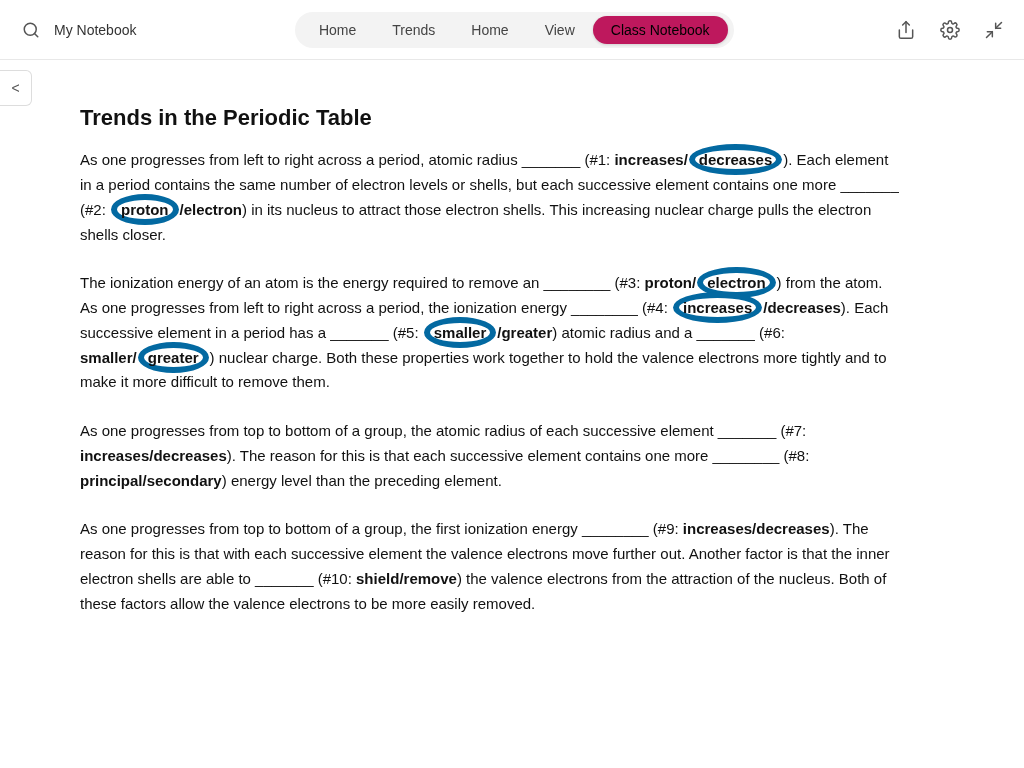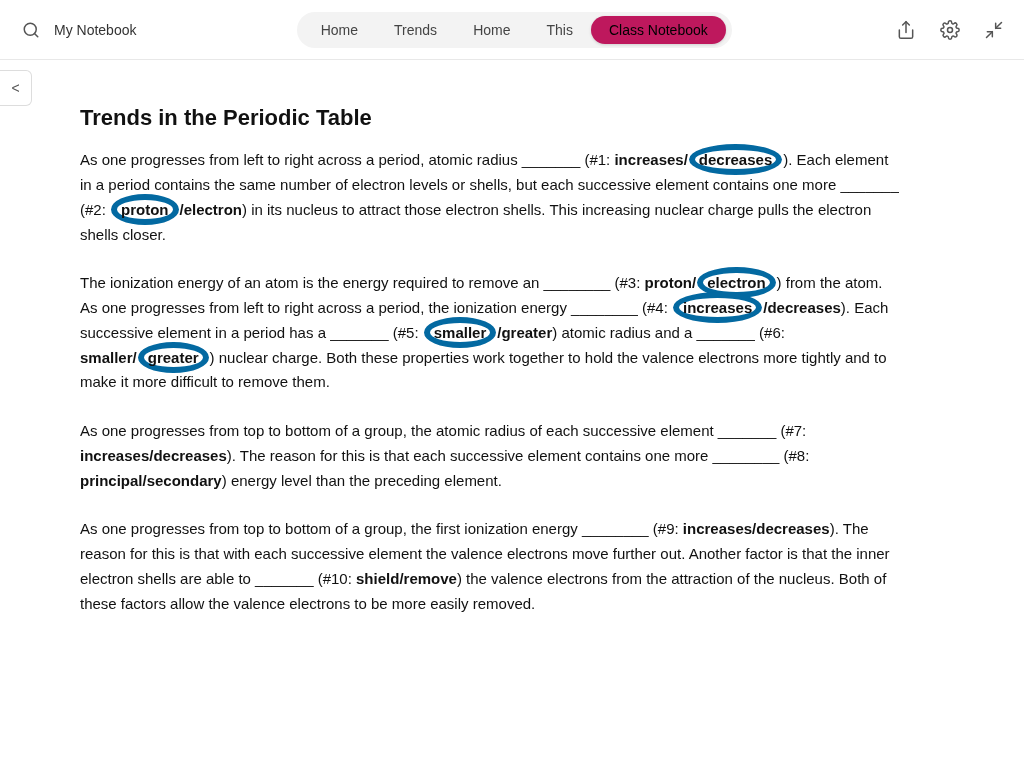--- a/index.html
+++ b/index.html
@@ -143,21 +143,21 @@
         <line x1="21" y1="21" x2="16.65" y2="16.65"></line>
       </svg>
     </div>
     <span class="my-notebook-label">My Notebook</span>
   </div>
 
   <div class="center-nav">
     <div class="nav-item">Home</div>
     <div class="nav-item">Trends</div>
     <div class="nav-item">Home</div>
-    <div class="nav-item">This</div>
+    <div class="nav-item">View</div>
     <div class="nav-item active">Class Notebook</div>
   </div>
 
   <div class="right-nav">
     <div class="icon-btn">
       <svg width="20" height="20" viewBox="0 0 24 24" fill="none" stroke="#555" stroke-width="1.8" stroke-linecap="round" stroke-linejoin="round">
         <path d="M4 12v8a2 2 0 002 2h12a2 2 0 002-2v-8"></path>
         <polyline points="16 6 12 2 8 6"></polyline>
         <line x1="12" y1="2" x2="12" y2="15"></line>
       </svg>

